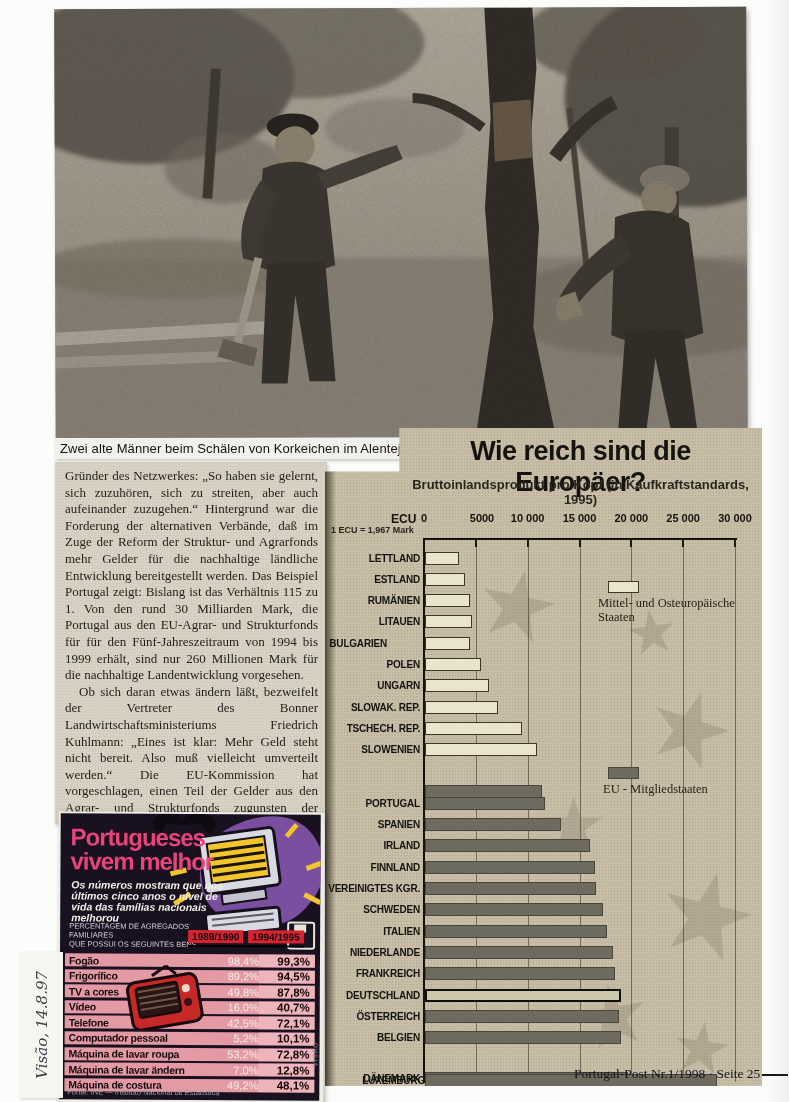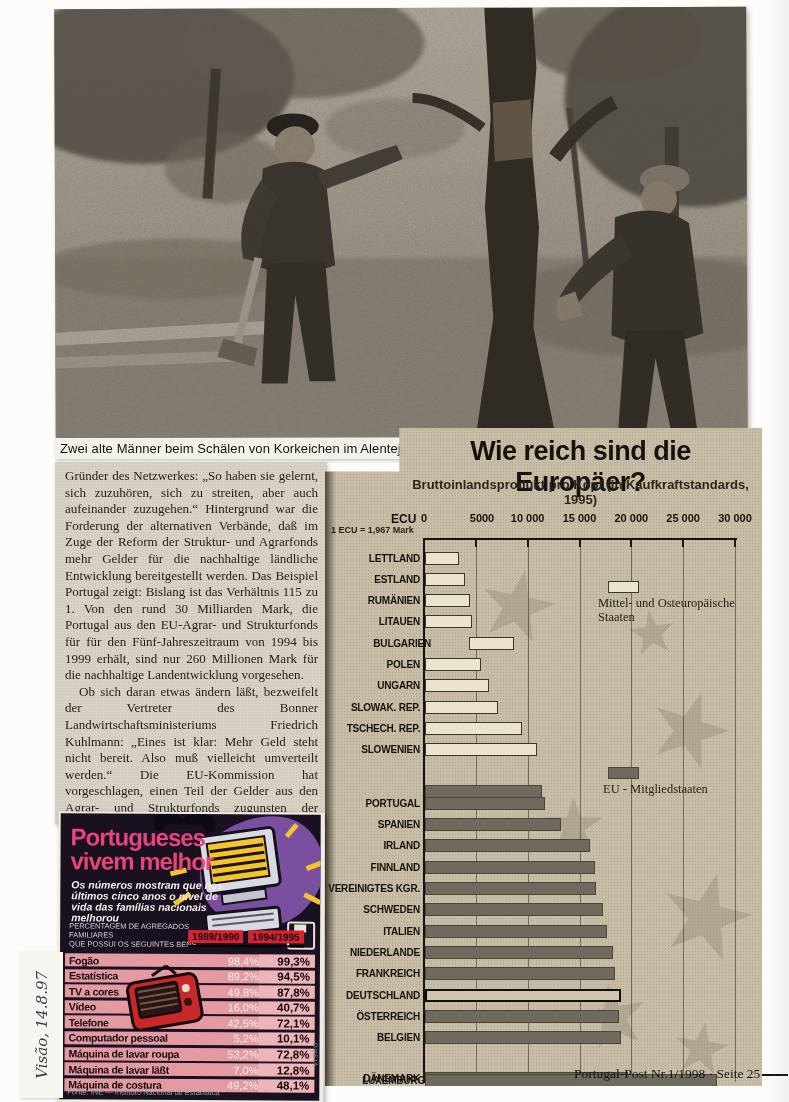--- a/index.html
+++ b/index.html
@@ -215,21 +215,21 @@
           <div class="bar cee" style="width: 40.43px;"></div>
         </div>
         <div class="chart-row" style="top: 165.6px; width: 437px;">
           <span class="lbl">RUMÄNIEN</span>
           <div class="bar cee" style="width: 44.5767px;"></div>
         </div>
         <div class="chart-row" style="top: 186.9px; width: 437px;">
           <span class="lbl">LITAUEN</span>
           <div class="bar cee" style="width: 46.65px;"></div>
         </div>
-        <div class="chart-row" style="top: 208.2px; width: 404px; margin-left: 44px;">
+        <div class="chart-row" style="top: 208.2px; width: 404px;">
           <span class="lbl">BULGARIEN</span>
           <div class="bar cee" style="width: 44.5767px;"></div>
         </div>
         <div class="chart-row" style="top: 229.5px; width: 437px;">
           <span class="lbl">POLEN</span>
           <div class="bar cee" style="width: 55.98px;"></div>
         </div>
         <div class="chart-row" style="top: 250.8px; width: 437px;">
           <span class="lbl">UNGARN</span>
           <div class="bar cee" style="width: 64.2733px;"></div>
@@ -350,21 +350,21 @@
       <span class="pt-badge">1989/1990</span>
       <span class="pt-badge">1994/1995</span>
     </div>
     <div class="pt-table" id="pt-table">
           <div class="pt-row">
             <span class="plbl">Fogão</span>
             <span class="pv1">98,4%</span>
             <span class="pv2">99,3%</span>
           </div>
           <div class="pt-row">
-            <span class="plbl">Estatística</span>
+            <span class="plbl">Frigorífico</span>
             <span class="pv1">89,2%</span>
             <span class="pv2">94,5%</span>
           </div>
           <div class="pt-row">
             <span class="plbl">TV a cores</span>
             <span class="pv1">49,8%</span>
             <span class="pv2">87,8%</span>
           </div>
           <div class="pt-row">
             <span class="plbl">Vídeo</span>
@@ -380,21 +380,21 @@
             <span class="plbl">Computador pessoal</span>
             <span class="pv1">5,2%</span>
             <span class="pv2">10,1%</span>
           </div>
           <div class="pt-row">
             <span class="plbl">Máquina de lavar roupa</span>
             <span class="pv1">53,2%</span>
             <span class="pv2">72,8%</span>
           </div>
           <div class="pt-row">
-            <span class="plbl">Máquina de lavar läßt</span>
+            <span class="plbl">Máquina de lavar ändern</span>
             <span class="pv1">7,0%</span>
             <span class="pv2">12,8%</span>
           </div>
           <div class="pt-row">
             <span class="plbl">Máquina de costura</span>
             <span class="pv1">49,2%</span>
             <span class="pv2">48,1%</span>
           </div>
         </div>
 

